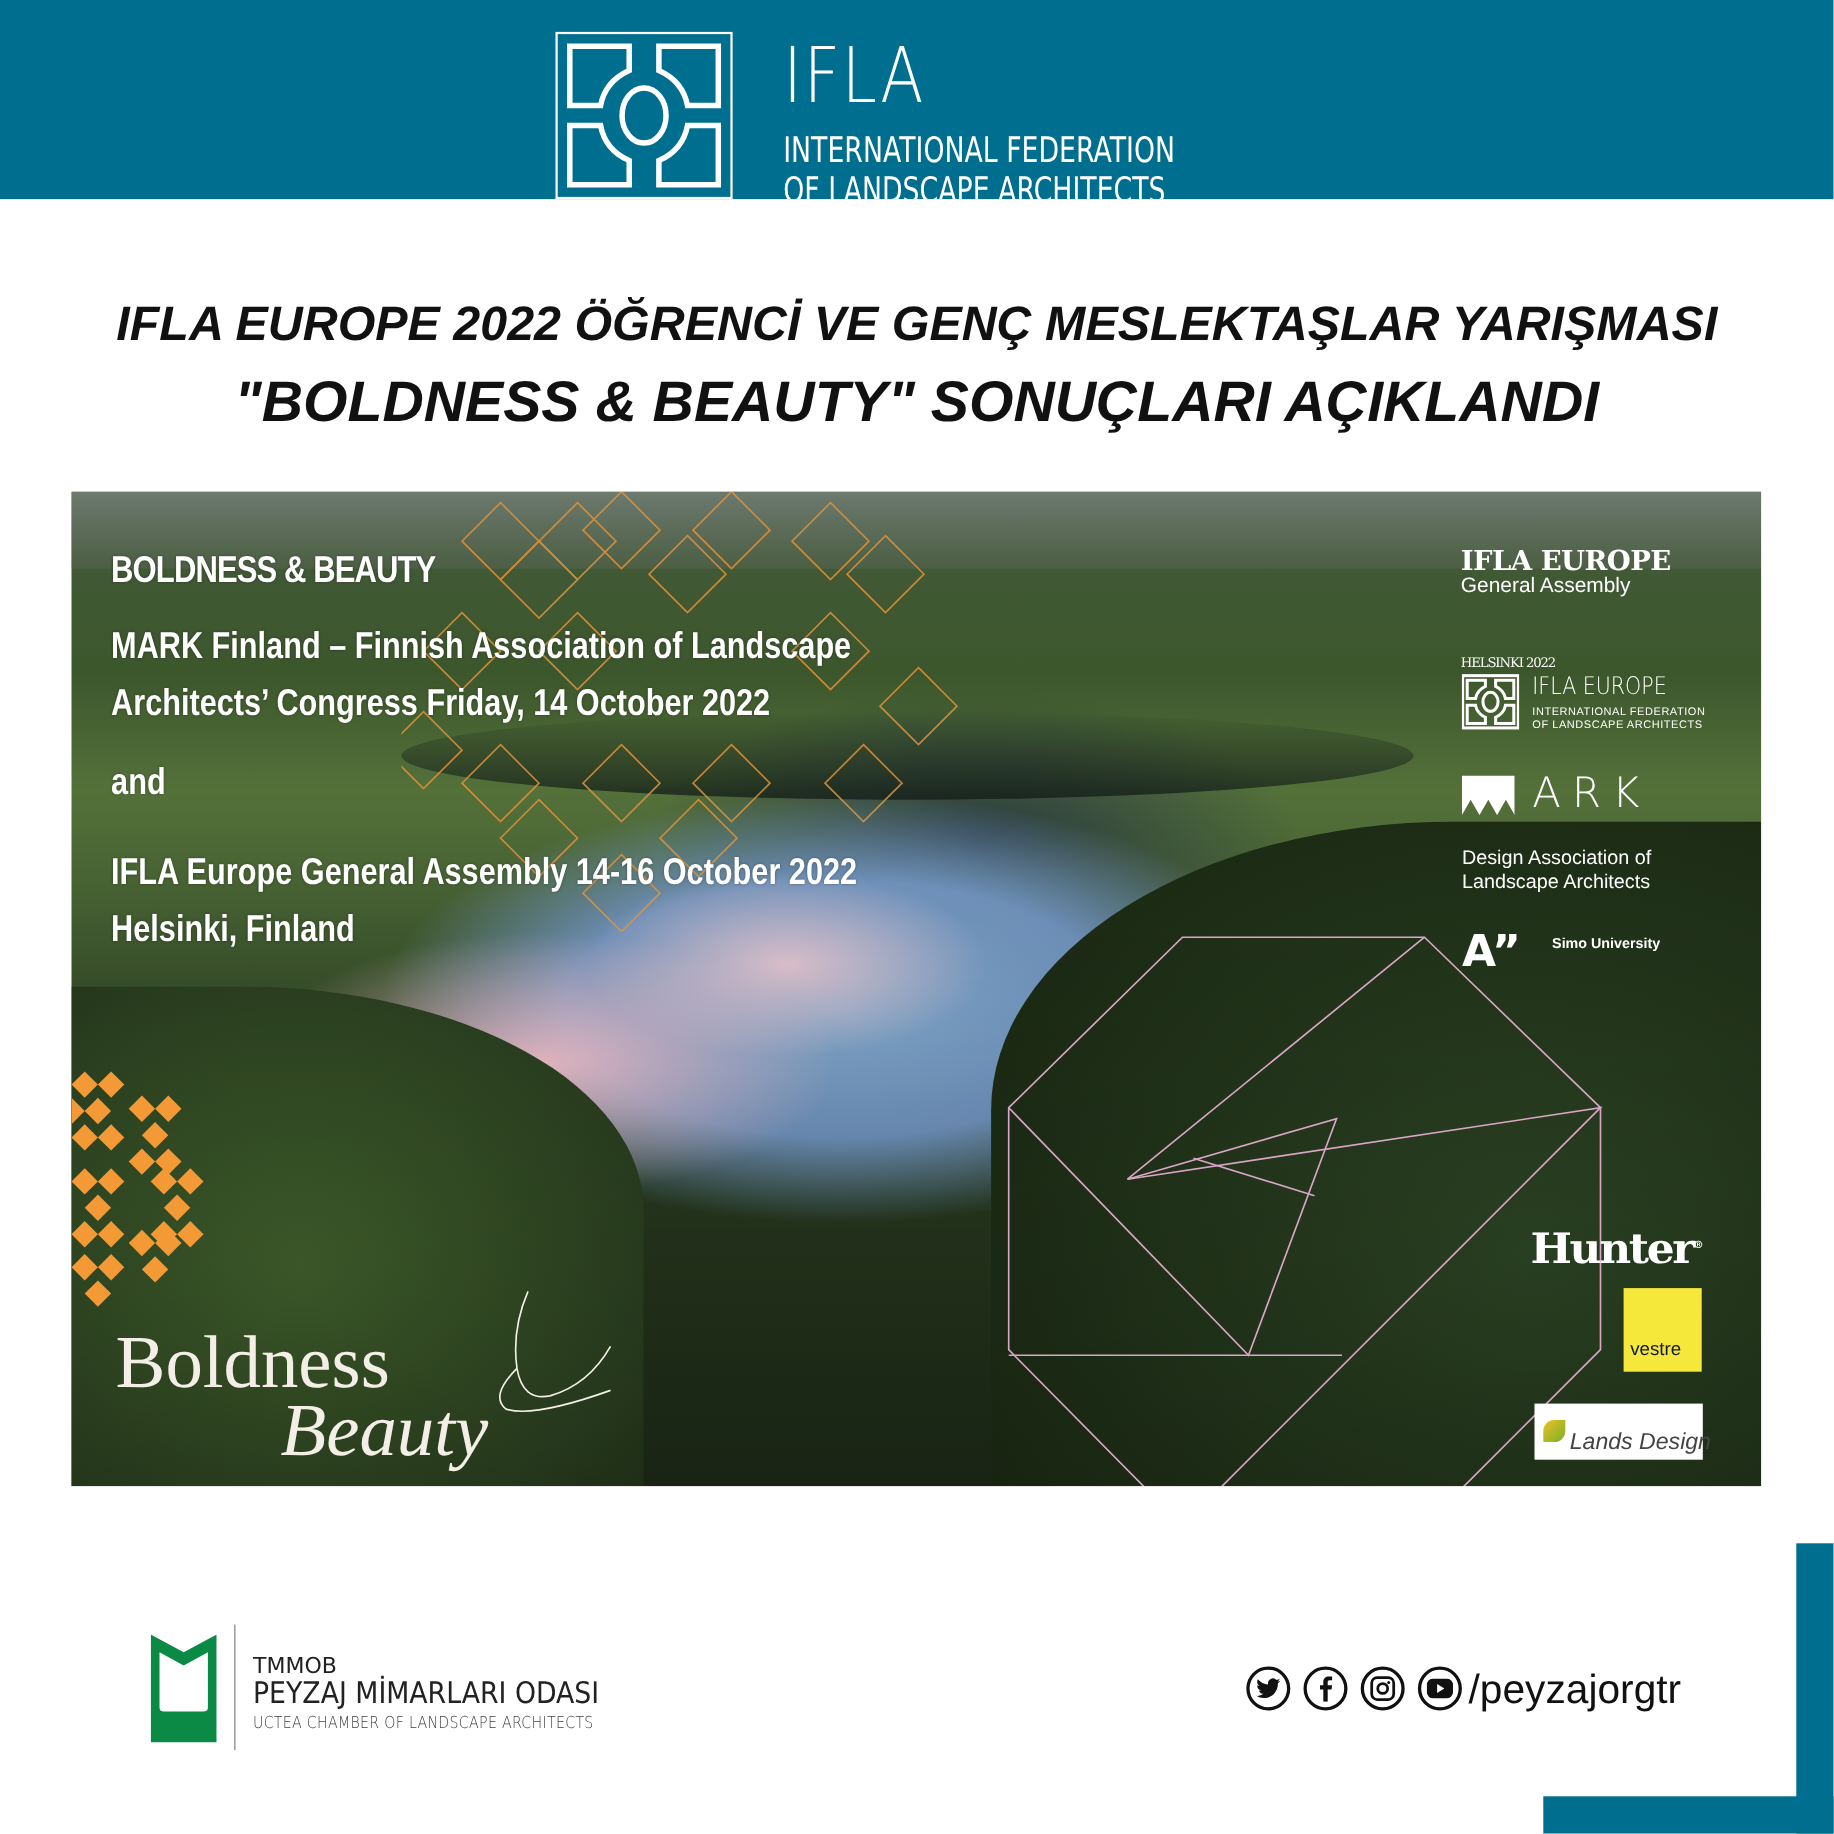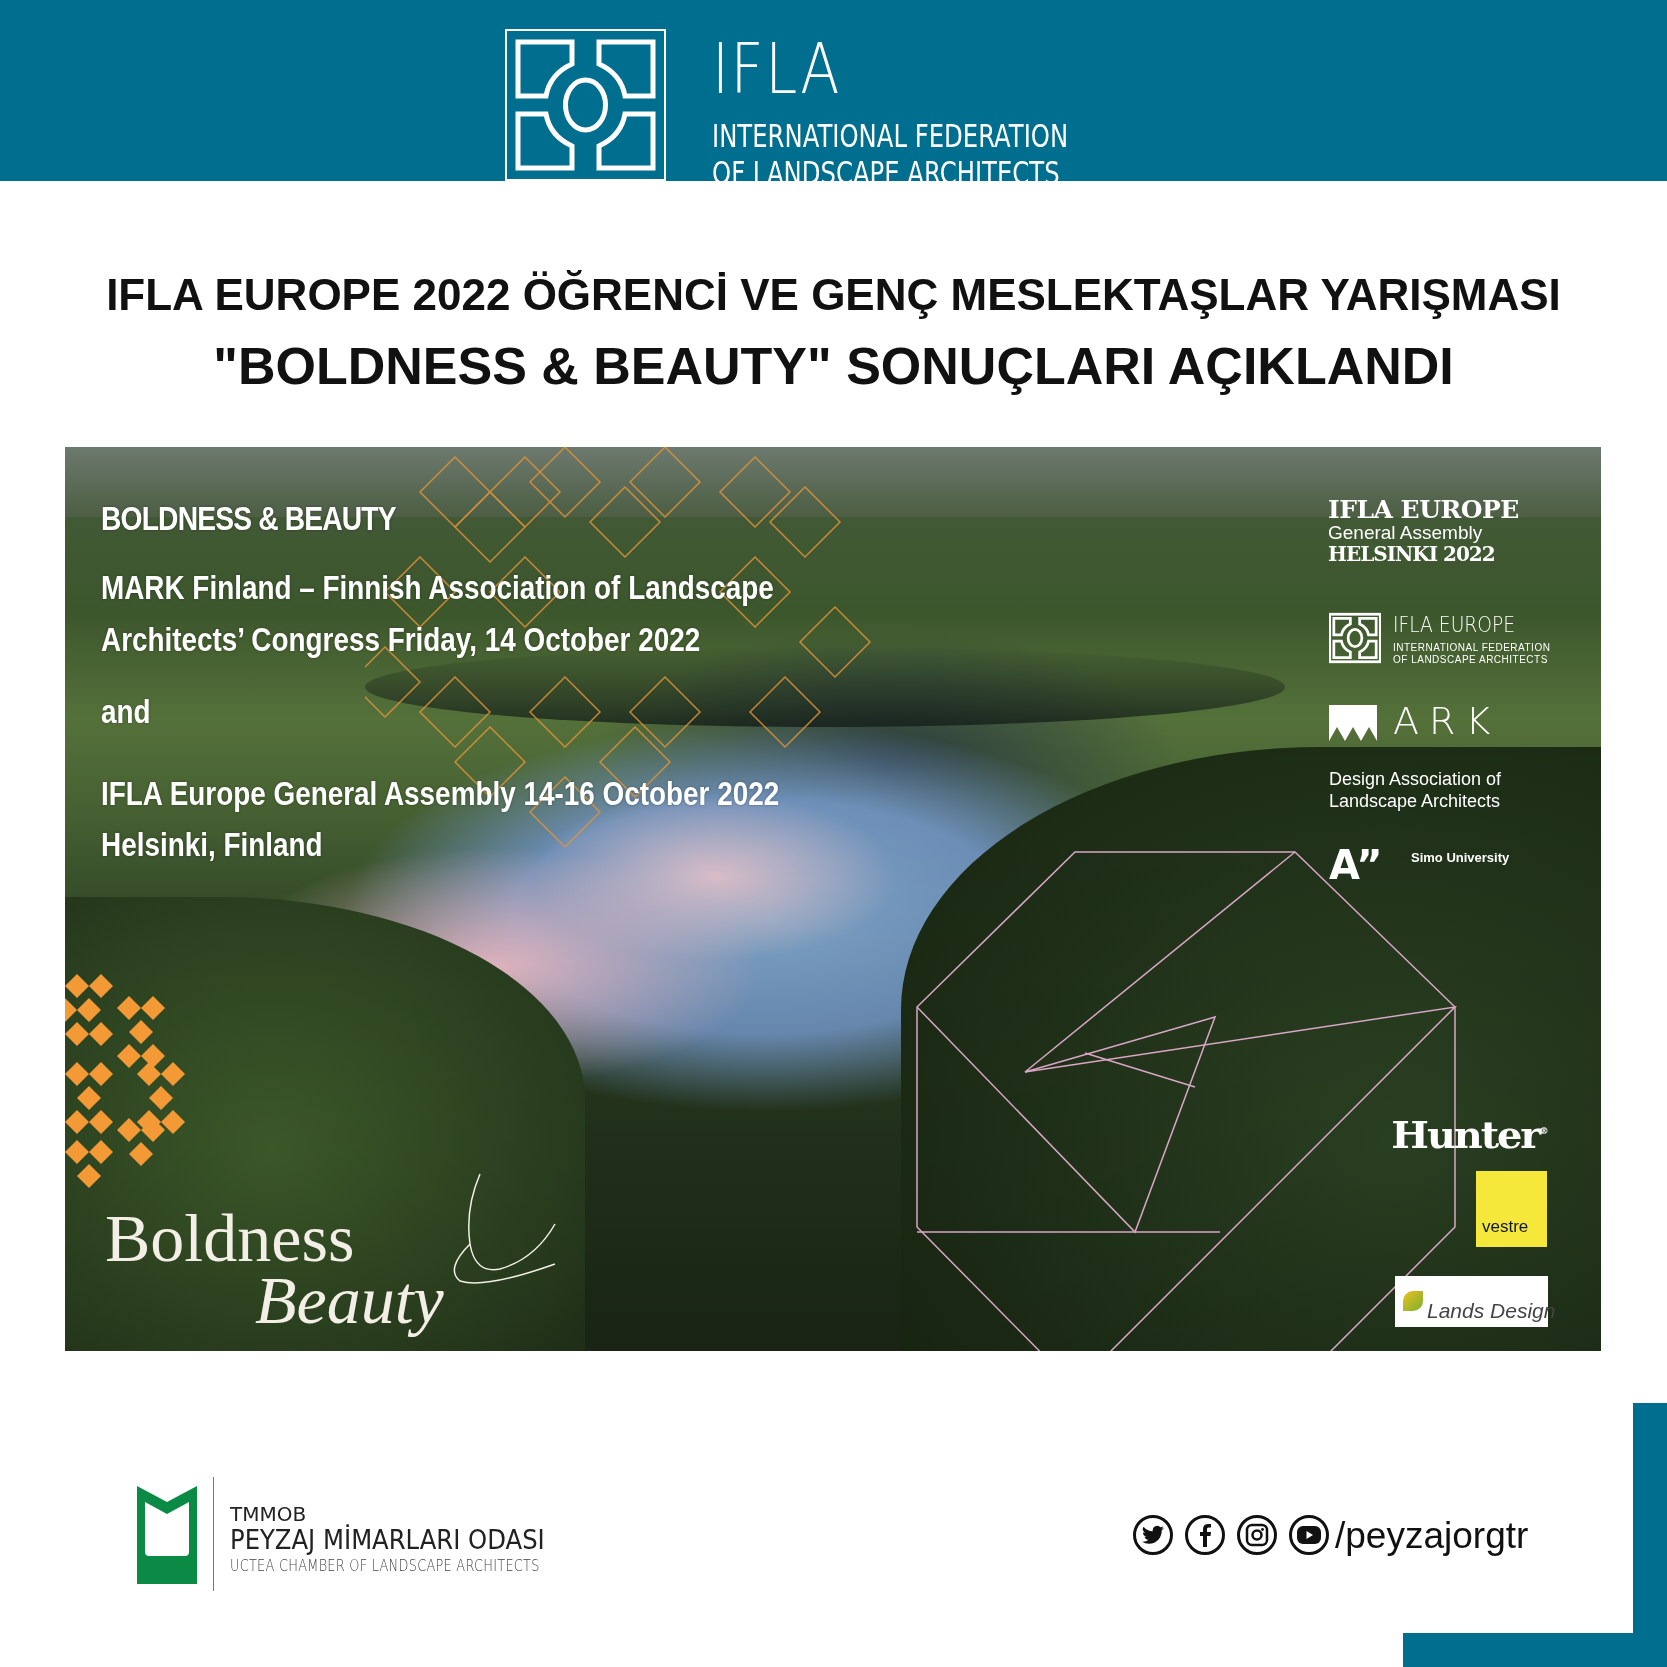--- a/index.html
+++ b/index.html
@@ -7,21 +7,21 @@
   body { position: relative; font-family: "Liberation Sans", sans-serif; }
 
   .header-band { position: absolute; left: 0; top: 0; width: 1667px; height: 181px; background: #006e8e; }
   .ifla-logo-box { position: absolute; left: 505px; top: 29px; width: 161px; height: 152px; border: 2px solid #fff; }
   .ifla-logo-box svg { position: absolute; left: 3px; top: 3px; }
   .ifla-title { position: absolute; left: 712px; top: 34px; font-size: 70px; color: #fff; font-family: "DejaVu Sans", sans-serif; letter-spacing: 2px; transform: scaleX(0.82); transform-origin: left top; line-height: 1; font-weight: 300;}
   .ifla-sub { position: absolute; left: 712px; color: #fff; font-size: 32px; font-family: "DejaVu Sans", sans-serif; transform: scaleX(0.76); transform-origin: left top; white-space: nowrap; line-height: 1; }
   .ifla-sub.l1 { top: 120px; }
   .ifla-sub.l2 { top: 157px; height: 24px; overflow: hidden; }
 
-  .headline { position: absolute; left: 0; width: 1667px; text-align: center; color: #111; font-weight: bold; font-family: "Liberation Sans", sans-serif; white-space: nowrap; }
+  .headline { position: absolute; left: 0; width: 1667px; text-align: center; color: #111; font-weight: bold; font-family: "Liberation Sans", sans-serif; white-space: nowrap; font-style: italic; }
   .headline.l1 { top: 270px; font-size: 44px; letter-spacing: 0px; }
   .headline.l2 { top: 336px; font-size: 52px; }
 
   .photo { position: absolute; left: 65px; top: 447px; width: 1536px; height: 904px; overflow: hidden;
     background:
       radial-gradient(ellipse 380px 170px at 430px 520px, rgba(240,190,200,0.95), rgba(240,190,200,0) 70%),
       radial-gradient(ellipse 260px 120px at 650px 430px, rgba(245,200,205,0.8), rgba(245,200,205,0) 70%),
       radial-gradient(ellipse 560px 260px at 700px 470px, #7fa6c9 0%, #6d8fb8 45%, rgba(70,100,130,0) 75%),
       radial-gradient(ellipse 420px 200px at 820px 320px, #2a3a42 0%, rgba(30,40,40,0) 70%),
       linear-gradient(180deg, #5d6a55 0%, #46603a 6%, #3f5a2e 18%, #56733b 30%, #2f4526 55%, #25361d 72%, #1d2a17 100%);
@@ -36,21 +36,21 @@
   .ptext.t1 { top: 52px; font-size: 34px; transform: scaleX(0.83); letter-spacing: -1px; }
   .ptext.t2 { top: 121px; font-size: 34px; transform: scaleX(0.82); }
   .ptext.t3 { top: 173px; font-size: 34px; transform: scaleX(0.82); }
   .ptext.t4 { top: 245px; font-size: 34px; transform: scaleX(0.82); }
   .ptext.t5 { top: 327px; font-size: 34px; transform: scaleX(0.82); }
   .ptext.t6 { top: 378px; font-size: 34px; transform: scaleX(0.82); }
 
   .ga-block { position: absolute; left: 1263px; top: 50px; color: #fff; }
   .ga-title { font-family: "DejaVu Serif", serif; font-weight: bold; font-size: 25px; line-height: 26px; letter-spacing: -0.5px; }
   .ga-sub { font-size: 19px; line-height: 20px; }
-  .ga-city { font-family: "DejaVu Serif", serif; font-weight: bold; font-size: 20px; line-height: 22px; letter-spacing: -1px; }
+  .ga-city { font-family: "DejaVu Serif", serif; font-weight: normal; font-size: 12px; line-height: 22px; letter-spacing: -1px; margin-top: 48px; }
 
   .mini-ifla { position: absolute; left: 1264px; top: 165px; color: #fff; }
   .mini-ifla svg { position: absolute; left: 0; top: 0; }
   .mini-ifla .name { position: absolute; left: 64px; top: 0px; font-size: 22px; white-space: nowrap; font-family: "DejaVu Sans", sans-serif; transform: scaleX(0.85); transform-origin: left top; font-weight: 300;}
   .mini-ifla .fed { position: absolute; left: 64px; font-size: 10px; white-space: nowrap; letter-spacing: 0.5px; }
   .mini-ifla .fed.a { top: 30px; }
   .mini-ifla .fed.b { top: 42px; }
 
   .mark-logo { position: absolute; left: 1264px; top: 258px; color: #fff; }
   .mark-logo .mark-word { position: absolute; left: 64px; top: -6px; font-size: 38px; letter-spacing: 10px; font-weight: 300; font-family: "DejaVu Sans", sans-serif; }

